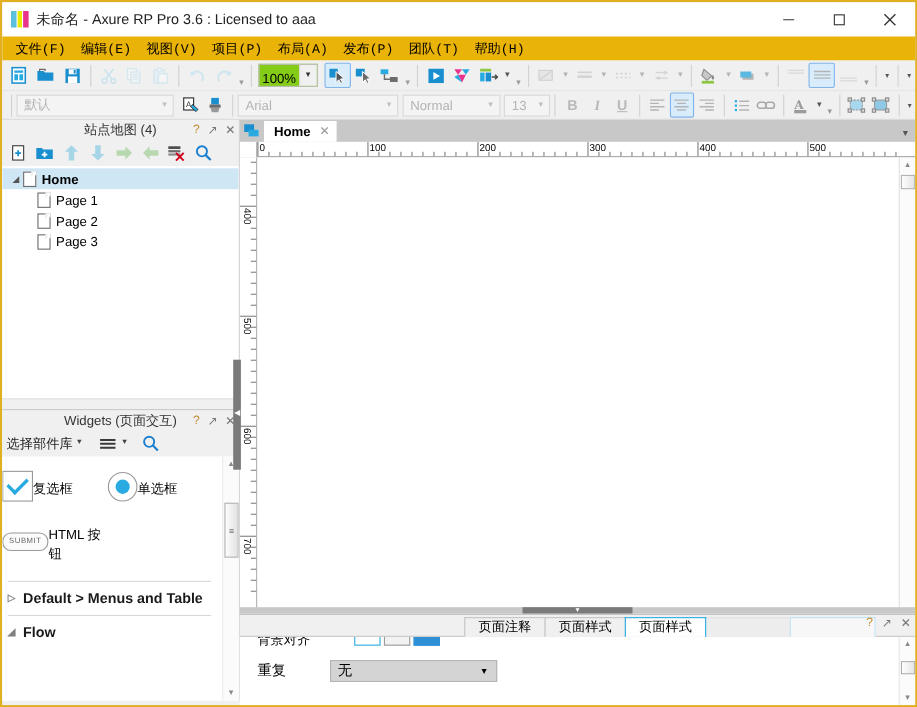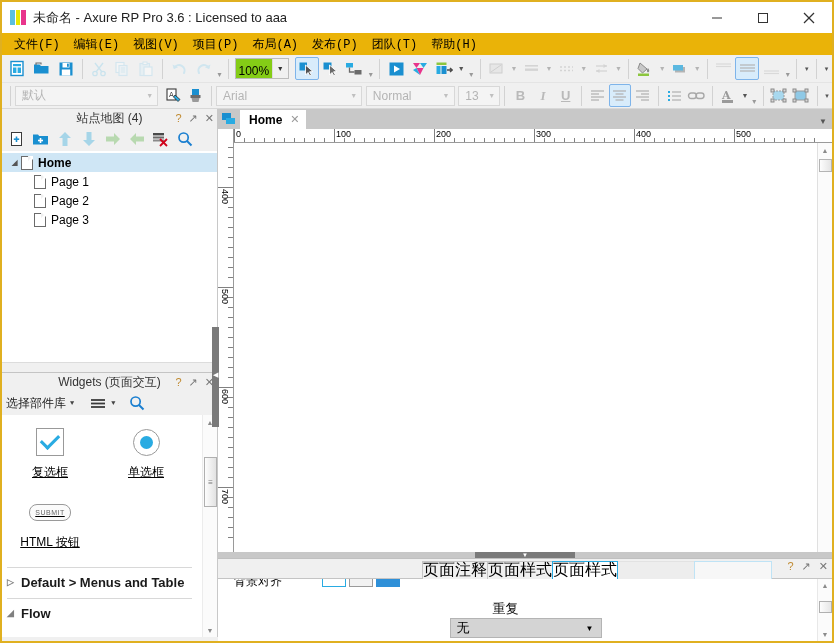--- a/index.html
+++ b/index.html
@@ -241,24 +241,23 @@
     flex: 1;
     padding: 10px 0 0 0;
     overflow: hidden;
   }
   .widget-grid {
     display: flex;
     flex-wrap: wrap;
   }
   .widget-cell {
     width: 96px;
-    display: flex; flex-direction: column;
+    display: flex; flex-direction: row;
     align-items: center;
     margin-bottom: 14px;
-    text-decoration: underline;
   }
   .widget-glyph {
     height: 34px; display:flex; align-items:center; justify-content:center;
   }
   .widget-label { font-size: 12px; color: #000; margin-top: 5px; }
   .chk-box {
     width: 28px; height: 28px; border: 1px solid #999; background:#fff;
     display:flex; align-items:center; justify-content:center;
   }
   .chk-mark {
@@ -461,22 +460,22 @@
     display: flex; align-items: flex-end;
     padding-left: 6px;
   }
   .bd-tabs {
     position: absolute;
     left: 204px; bottom: 0;
     display: flex; align-items: flex-end;
   }
   .bd-tab {
     height: 18px;
-    padding: 0 0;
-    font-size: 16px;
+    padding: 0 12px;
+    font-size: 12px;
     background: #f0f0f0;
     border: 1px solid #c4c4c4;
     border-bottom: none;
     display:flex;align-items:center;
     margin-right: -1px;
     color: #000;
   }
   .bd-tab.active {
     background: #fff;
     border-color: #29abe2;
@@ -518,21 +517,21 @@
     display: flex; gap: 3px; margin-left: 40px;
     position: relative; top: -6px;
   }
   .bd-clip-btn {
     width: 24px; height: 14px; border: 1px solid #29abe2; background: #fff;
   }
   .bd-clip-btn.b2 { background: #f2f2f2; border-color:#9a9a9a;}
   .bd-clip-btn.b3 { background: #2f90d8; border-color:#2f90d8;}
   .bd-field-row {
     display: flex; align-items: center;
-    padding-left: 16px; margin-top: 7px; flex-direction: column;
+    padding-left: 16px; margin-top: 7px;
   }
   .bd-field-label { font-size: 13px; color: #000; width: 66px; }
   .bd-select {
     width: 152px; height: 20px;
     background: #d4d4d4;
     border: 1px solid #b4b4b4;
     display:flex; align-items:center;
     padding-left: 6px;
     font-size: 13px;
     color: #000;

